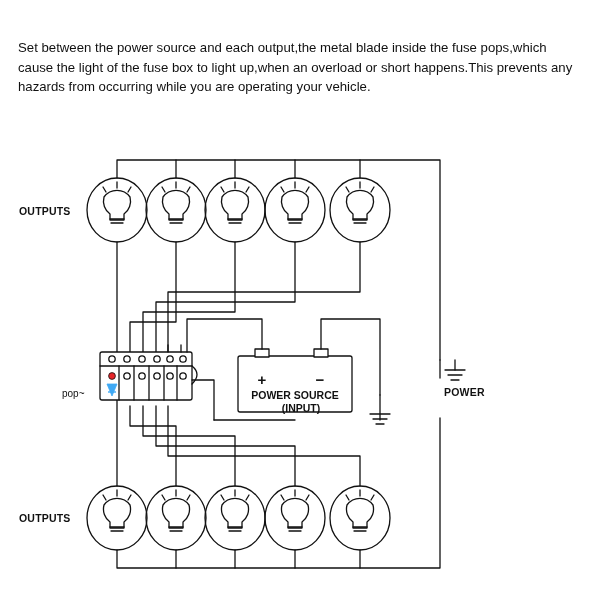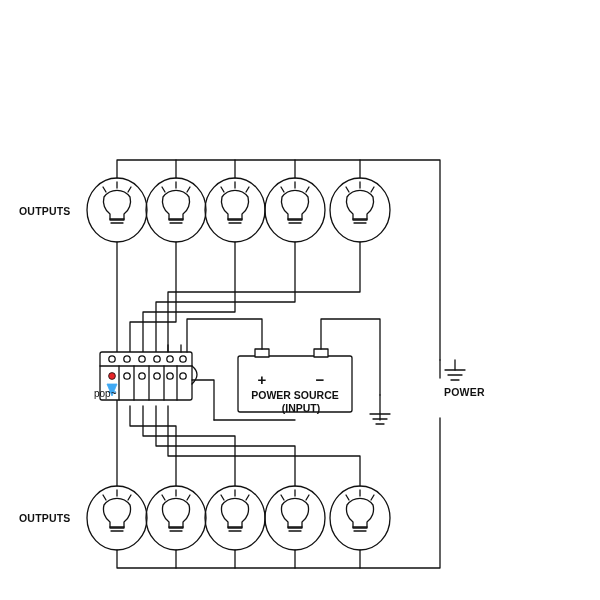--- a/index.html
+++ b/index.html
@@ -38,36 +38,36 @@
     font-size: 10.5px;
     font-weight: bold;
     letter-spacing: 0.2px;
     color: #111111;
   }
   .lbl-light {
     position: absolute;
     font-size: 10px;
     font-weight: normal;
     color: #111111;
-    margin-left: 32px;
   }
   .batt-text {
     position: absolute;
     text-align: center;
     font-size: 10.5px;
     font-weight: bold;
     color: #111111;
     line-height: 12.5px;
   }
 </style>
 </head>
 <body>
 
 <div id="page">
 
+  <div id="caption">Set between the power source and each output,the metal blade inside the fuse pops,which cause the light of the fuse box to light up,when an overload or short happens.This prevents any hazards from occurring while you are operating your vehicle.</div>
 
   <svg id="diagram" viewBox="0 0 600 600">
     <g fill="none" stroke="#111111" stroke-width="1.3" stroke-linecap="round" stroke-linejoin="round">
 
       <g>
         <ellipse cx="117" cy="210" rx="30" ry="32"></ellipse>
         <path d="M104 197 a16 16 0 0 1 26 0 a16 16 0 0 1 -6 17 l0 6 l-14 0 l0 -6 a16 16 0 0 1 -6 -17 z"></path>
         <path d="M110 219 l14 0 M111 223 l12 0"></path>
         <path d="M117 182 l0 6 M103 187 l3 5 M131 187 l-3 5"></path>
       </g>

